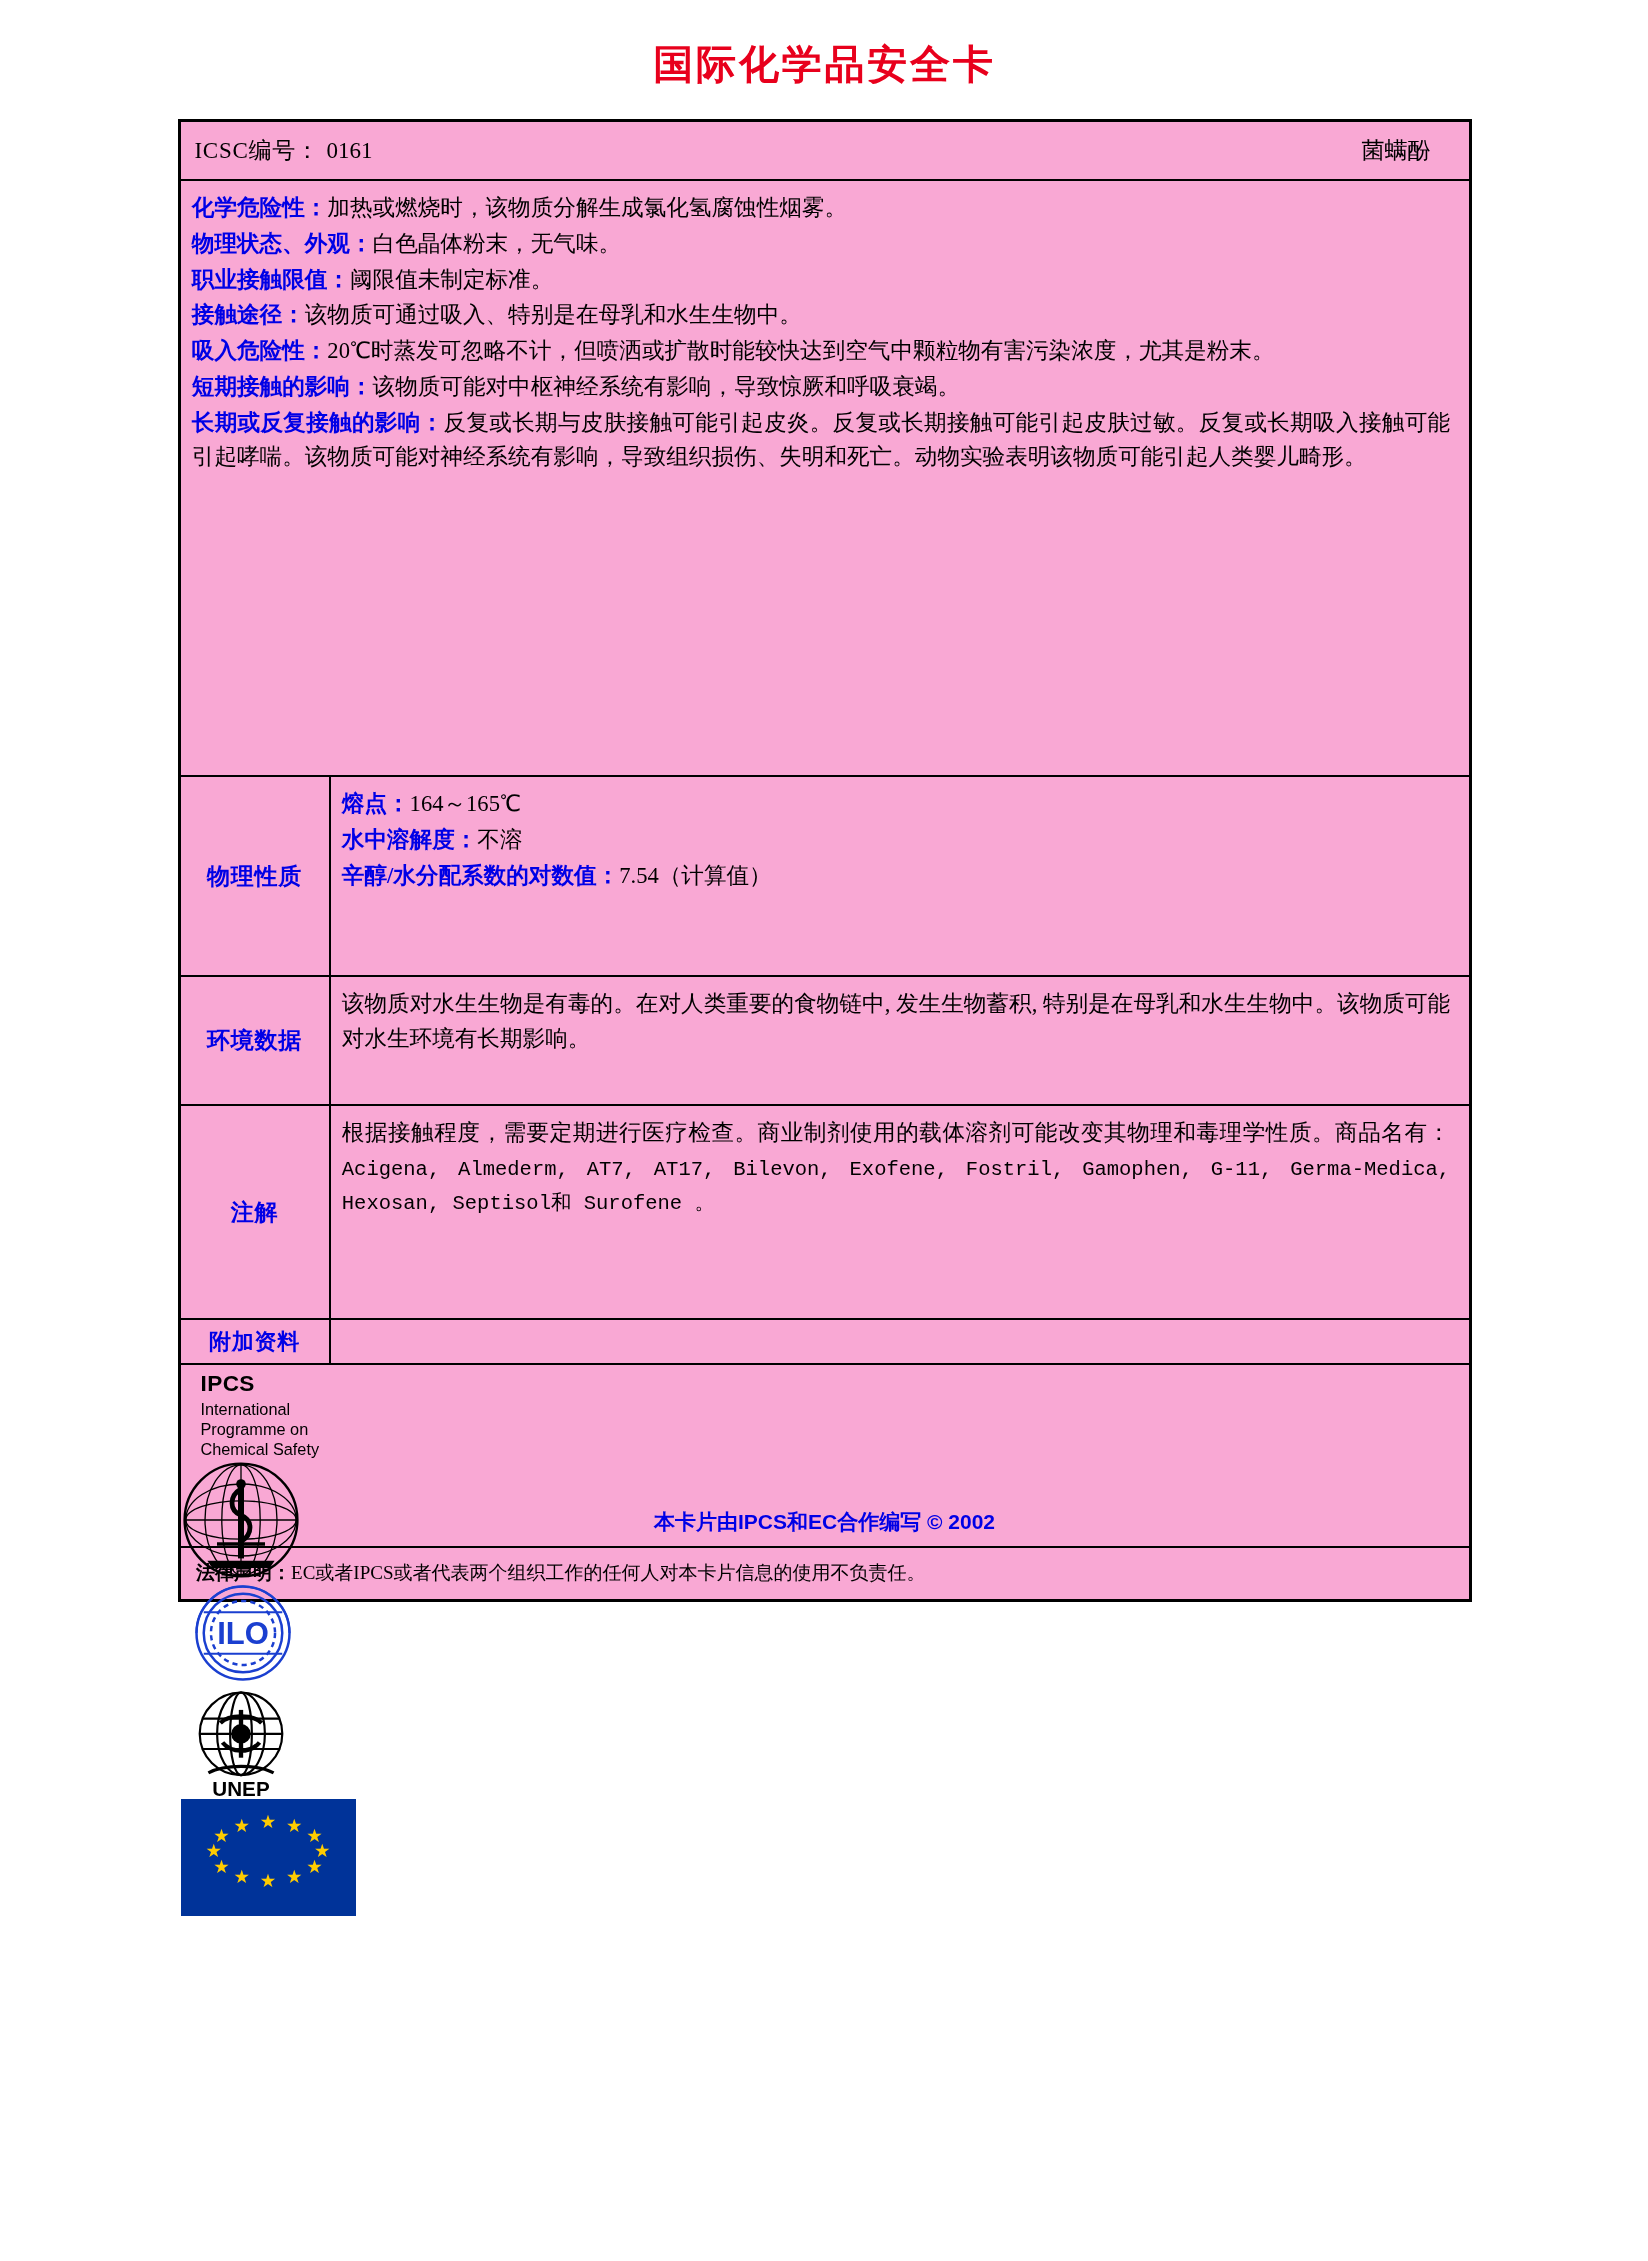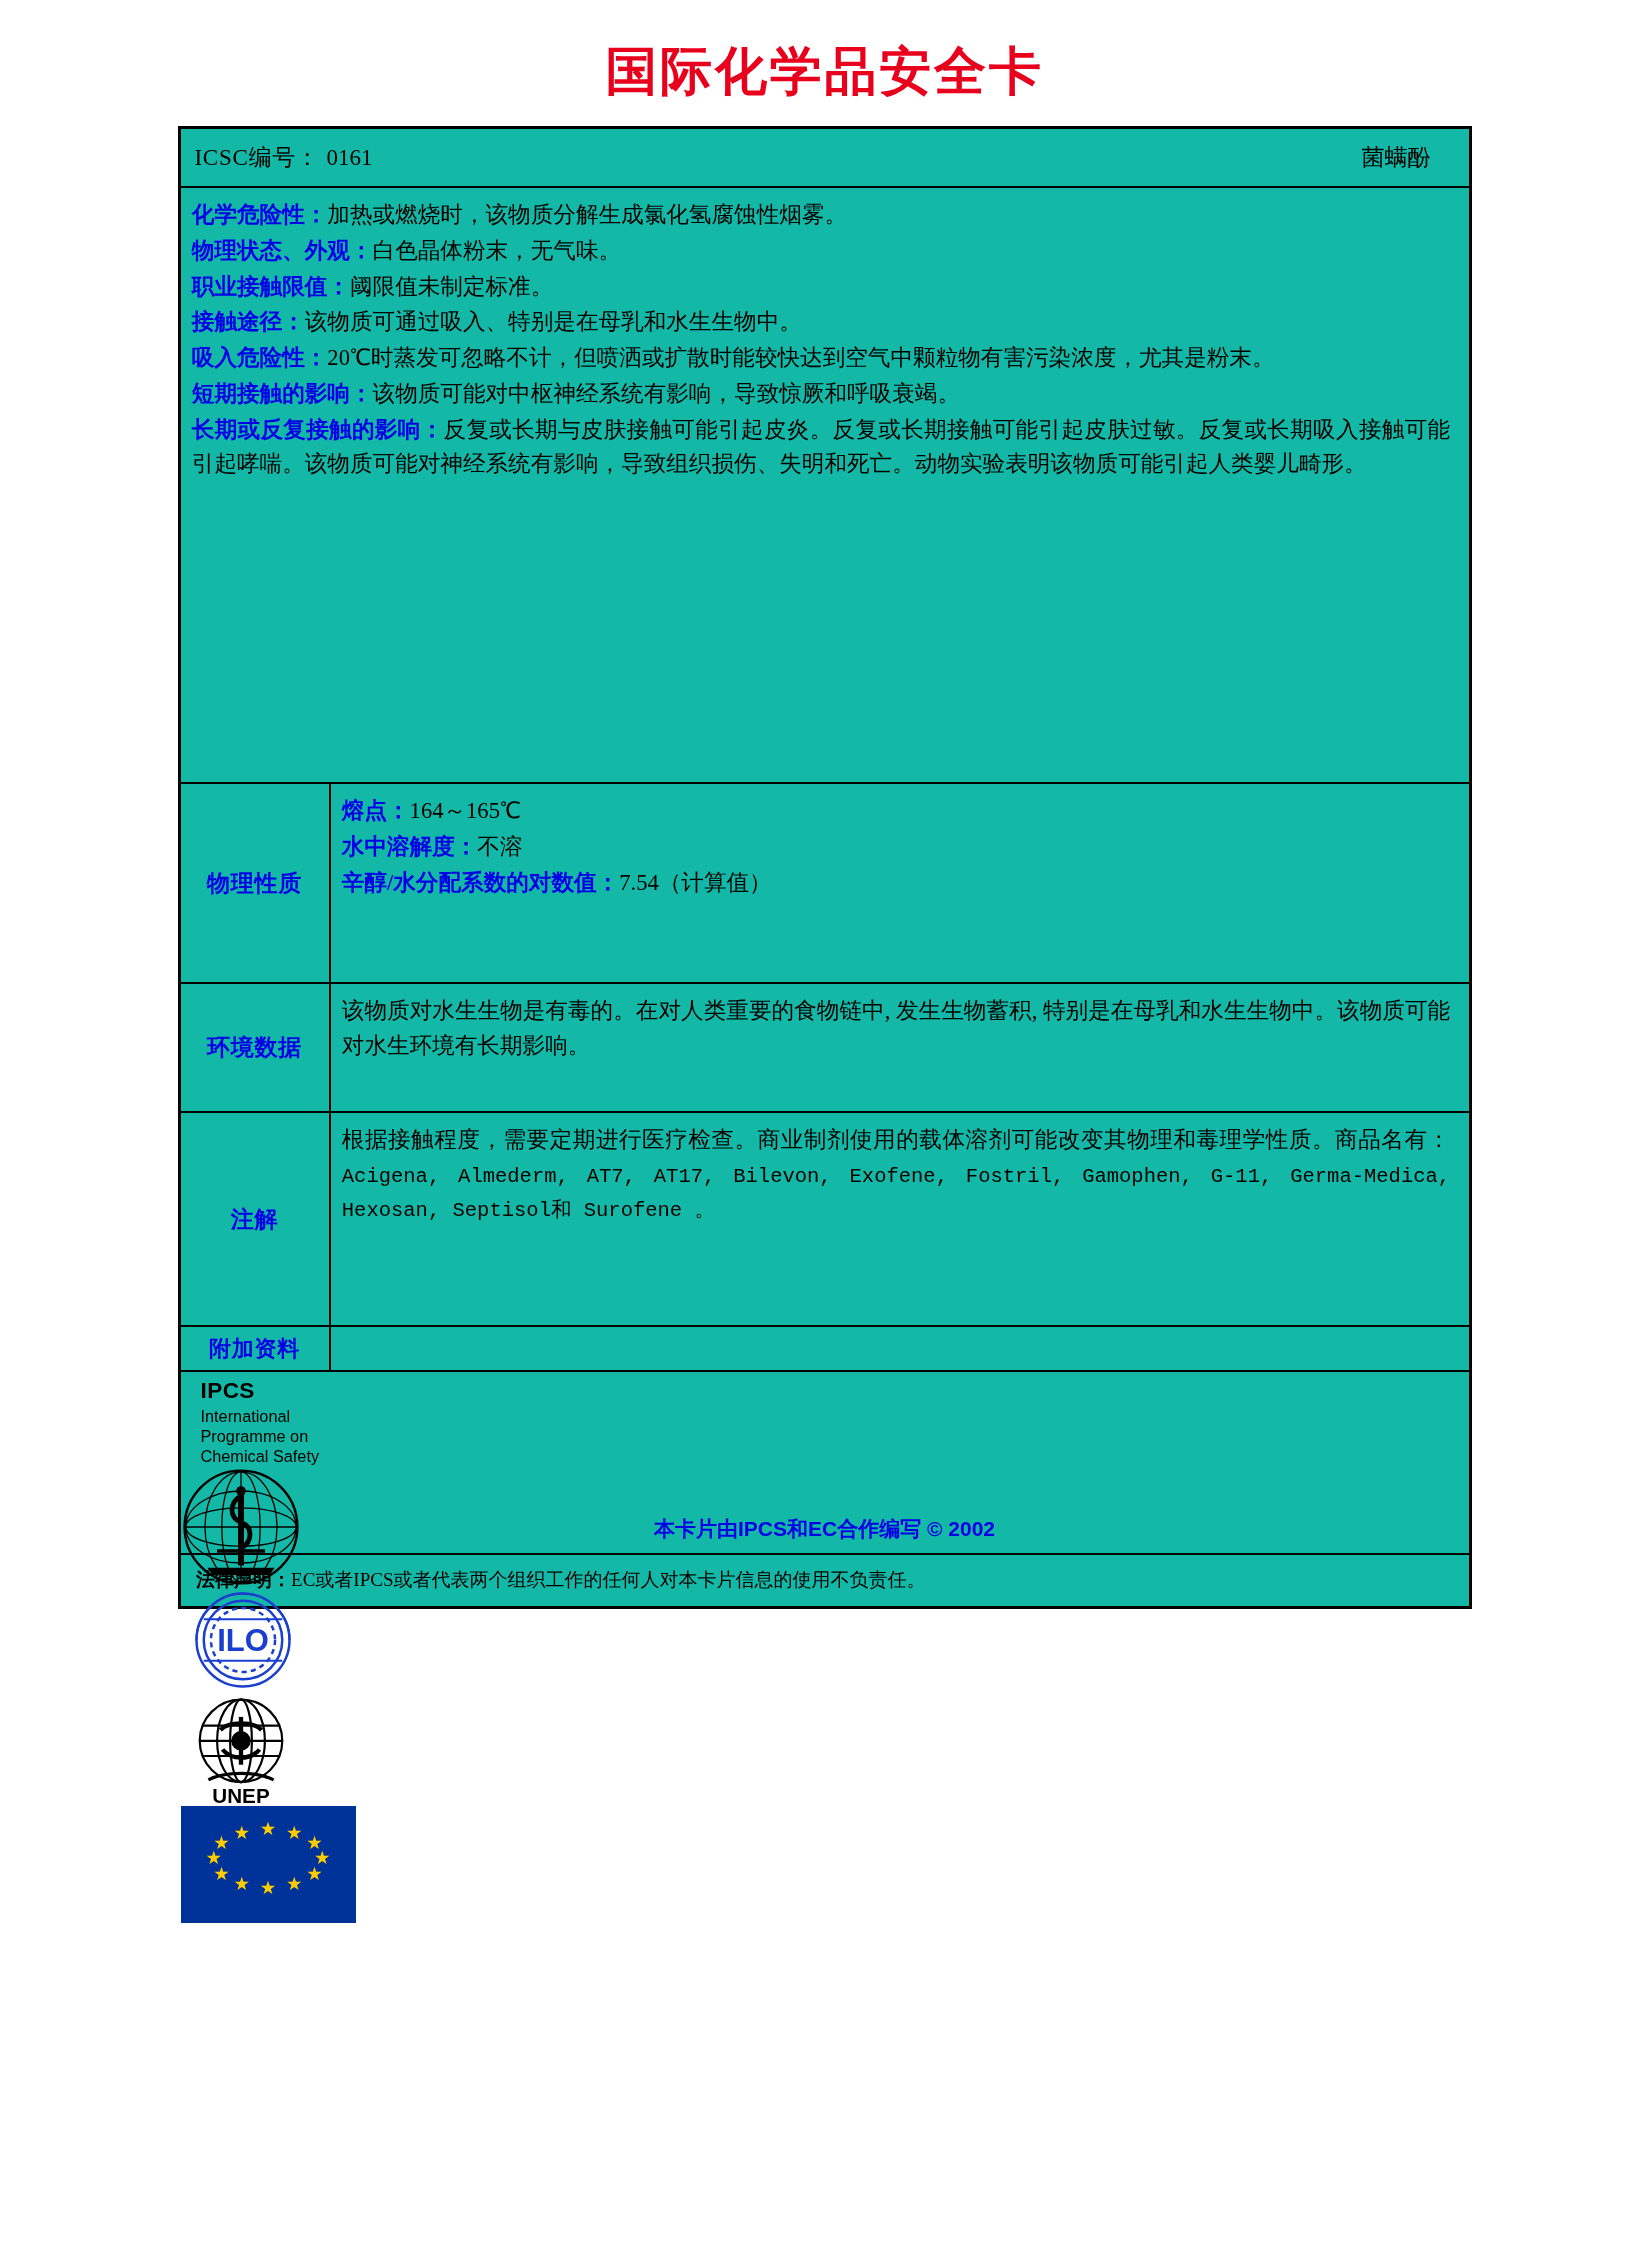--- a/index.html
+++ b/index.html
@@ -17,31 +17,31 @@
     position: relative;
     width: 1649px;
     height: 2261px;
     box-sizing: border-box;
   }
   .title {
     text-align: center;
     color: #e8001c;
     font-family: "Liberation Serif", serif;
     font-weight: bold;
-    font-size: 52px;
+    font-size: 40px;
     letter-spacing: 2.8px;
     padding-top: 37px;
     padding-bottom: 11.3px;
   }
   .card {
-    margin: 8px auto;
+    margin: 16px auto;
     width: 1294px;
     border: 3.5px solid #000000;
     box-sizing: border-box;
-    background: #14b8a6;
+    background: #f9a8d4;
   }
   
   .hdr {
     display: flex;
     align-items: center;
     border-bottom: 2.1px solid #000000;
     height: 59px;
     padding: 0 14px;
     box-sizing: border-box;
   }

